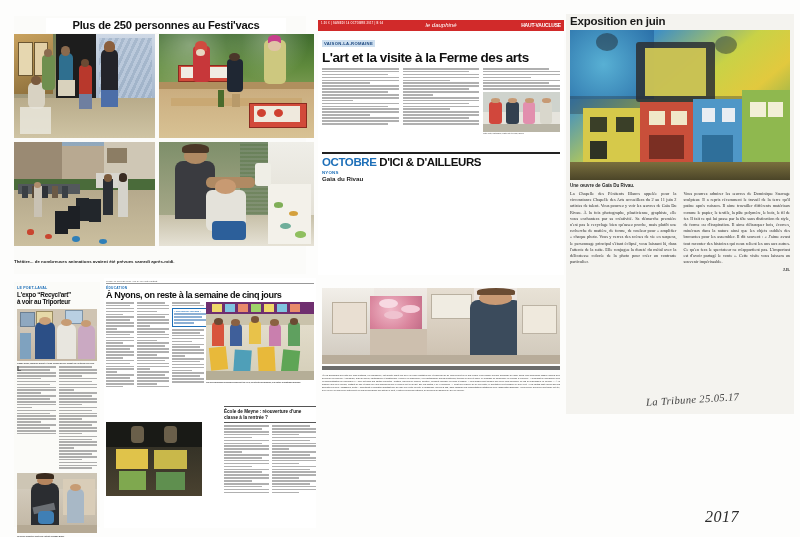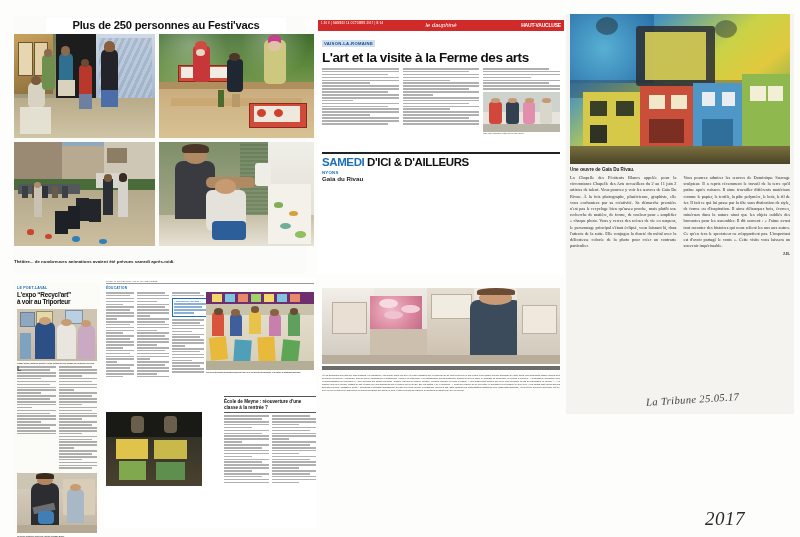--- a/index.html
+++ b/index.html
@@ -82,21 +82,21 @@
   .tb-cap{font-size:4.6px;font-weight:bold;color:#2b2b2b;margin:3px 4px 3px 4px;}
   .tb-cols{margin:0 4px;display:grid;grid-template-columns:1fr 1fr;gap:7px;}
   .tb-serif{font-family:"Liberation Serif",serif;font-size:4.35px;line-height:6.2px;
      color:#2c2c2c;text-align:justify;hyphens:auto;}
   .tb-sign{text-align:right;font-family:"Liberation Serif",serif;font-weight:bold;
      font-size:4.4px;color:#333;margin-top:2px;}
   #handwrite{position:absolute;left:646px;top:394px;font-family:"Liberation Serif",serif;
      font-size:10.5px;color:#3a3a3a;font-style:italic;transform:rotate(-3.5deg);
      letter-spacing:.4px;}
   #year{position:absolute;left:705px;top:508px;font-family:"Liberation Serif",serif;
-     font-style:italic;font-size:19px;color:#2b2b2b;letter-spacing:.5px;}
+     font-style:italic;font-size:16px;color:#2b2b2b;letter-spacing:.5px;}
 
   
   #poet{left:14px;top:282px;width:86px;height:245px;background:#fbfbf8;}
   #poet .rub{font-size:3.6px;font-weight:bold;color:#1d6fb8;letter-spacing:.2px;margin:4px 0 1px 3px;}
   #poet .h{font-size:6.4px;font-weight:bold;color:#111;line-height:7.4px;margin:0 3px;letter-spacing:-.25px;}
   #poet .p1{margin:3px 3px 0 3px;height:52px;position:relative;overflow:hidden;}
   #poet .c{font-size:1.9px;color:#444;margin:1.5px 3px 2px 3px;font-weight:bold;}
   #poet .cols{margin:0 3px;display:grid;grid-template-columns:1fr 1fr;gap:3px;}
   #poet .p2{margin:3px 3px 0 3px;height:60px;position:relative;overflow:hidden;}
 
@@ -324,21 +324,21 @@
             <i style="left:76%;top:16%;width:12%;height:12%;background:#c79a74;border-radius:50%"></i>
             <i style="left:0;top:80%;width:100%;height:20%;background:#b9b5a6"></i>
           </div>
         </div>
         <div style="font-size:1.6px;color:#444;margin-top:1px">Notre photo, photographe, illustre l'art et la vigne, samedi</div>
       </div>
     </div>
 
     <div class="artiste-rule"></div>
     <div class="artiste-h">
-      <b>SAMEDI</b><span> D'ICI &amp; D'AILLEURS</span>
+      <b>OCTOBRE</b><span> D'ICI &amp; D'AILLEURS</span>
     </div>
     <div class="artiste-loc">NYONS</div>
     <div class="artiste-name">Gaïa du Rivau</div>
   </div>
 
   <div id="artistePhoto">
     <div class="ph">
       <i style="left:0;top:0;width:100%;height:100%;background:linear-gradient(180deg,#efe9e4,#ddd6cf)"></i>
       <i style="left:0;top:0;width:22%;height:100%;background:linear-gradient(180deg,#f2efe9,#cfc8bd)"></i>
       <i style="left:4%;top:18%;width:14%;height:40%;background:#e9dfd2;border:1px solid #b9ae9c"></i>
@@ -357,20 +357,21 @@
       <i style="left:0;top:88%;width:100%;height:12%;background:#b8ac9a"></i>
     </div>
   </div>
   <div id="artisteCap"></div>
 
   <div id="artisteText">
     <div class="lead">➔ Les Dimanches des arts aux Trois platanes, rue Maladrerie, ont débuté début mai avec un panel d'artistes d'ici et d'ailleurs qui se renouvellent au fil des rendez-vous chaque premier dimanche du mois. Nous vous proposons chaque samedi d'en découvrir un nouveau. Aujourd'hui, Gaïa du Rivau, photographe et plasticienne. Formée en audiovisuel, elle photographie depuis longtemps, toujours en noir et blanc. Le passage au numérique lui a donné à réflexion : « Comment se démarquer avec la démocratisation du numérique ? » Elle fait alors des photos repeintes : pastels, crayons de couleur, peinture, viennent coloriser les noirs et blancs. « Mes images sont comme des vieux films colorisés. Je fais du clair/obscur en couleur ! » À la manière des vieux décors, l'instant se fige et Gaïa crée des ambiances que la couleur met en avant. Sur ces photos, il n'y a personne : « C'est une manière de ne rien dater, le spectateur peut imaginer ce qu'il veut. » Les photos sont collées sur des supports recyclés : palissades, métal... accentuant la sensation d'instant figé qui offre une porte ouverte à l'imaginaire. Depuis 2 ans, Gaïa organise des manifestations artistiques avec l'association Esquisse. Vous pouvez découvrir son travail cet été, avec l'expo "La Provence autrement" ou lors du Dimanche des arts du 6 août, à l'atelier des Trois Platanes, du mercredi au samedi de 15 à 19 heures.</div>
   </div>
 
   <div class="clip" id="tribune">
+    <div class="tb-title">Exposition en juin</div>
 
     <div class="tb-photo">
       <div class="ph">
         <i style="left:0;top:0;width:100%;height:100%;background:linear-gradient(140deg,#2f6fb0 0%,#3f8fc4 22%,#c9d246 48%,#e2c93e 64%,#7fae4f 82%,#2f6fb0 100%)"></i>
         <i style="left:0;top:0;width:38%;height:46%;background:radial-gradient(circle at 40% 50%,#58b0d4,#2a6fa8)"></i>
         <i style="left:30%;top:8%;width:36%;height:40%;background:#2b2f33;border-radius:3px;opacity:.85"></i>
         <i style="left:34%;top:12%;width:28%;height:32%;background:#d8cf56;opacity:.9"></i>
         <i style="left:0;top:44%;width:100%;height:12%;background:rgba(40,50,60,.35)"></i>
         <i style="left:6%;top:52%;width:26%;height:40%;background:#d6c94a"></i>
         <i style="left:9%;top:58%;width:8%;height:10%;background:#3a3f28"></i>
@@ -521,20 +522,21 @@
         <i style="left:66%;top:18%;width:14%;height:12%;background:#c79c74;border-radius:50%"></i>
         <i style="left:0;top:86%;width:100%;height:14%;background:#b5a994"></i>
       </div>
     </div>
     <div class="c">Un jeune Triporteur visité par l'artiste Philippe Blanc.</div>
   </div>
 
   <div class="clip" id="nyons">
     <div class="dateline">LUNDI 17 JUILLET 2017 | LE DAUPHINÉ LIBÉRÉ</div>
     <div class="rub">ÉDUCATION</div>
+    <div class="h">À Nyons, on reste à la semaine de cinq jours</div>
 
     <div class="row">
 
       <div class="c1">
         <div class="microline l"></div>
           <div class="microline m"></div>
           <div class="microline l"></div>
         <div class="microline l"></div>
           <div class="microline s"></div>
           <div class="microline l"></div>

